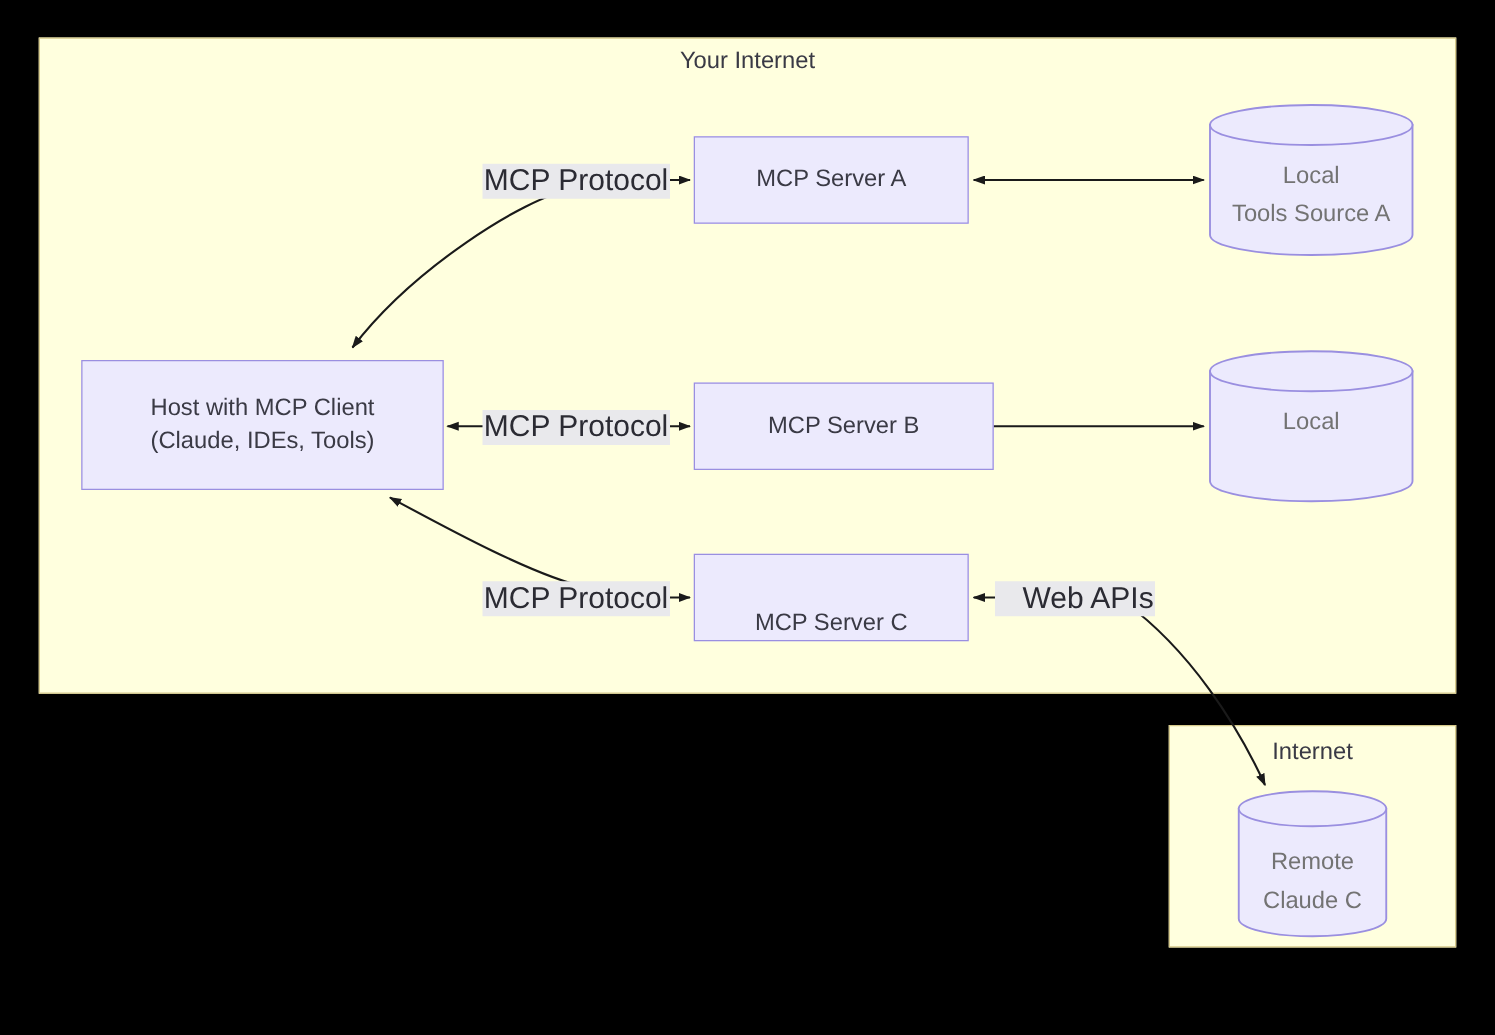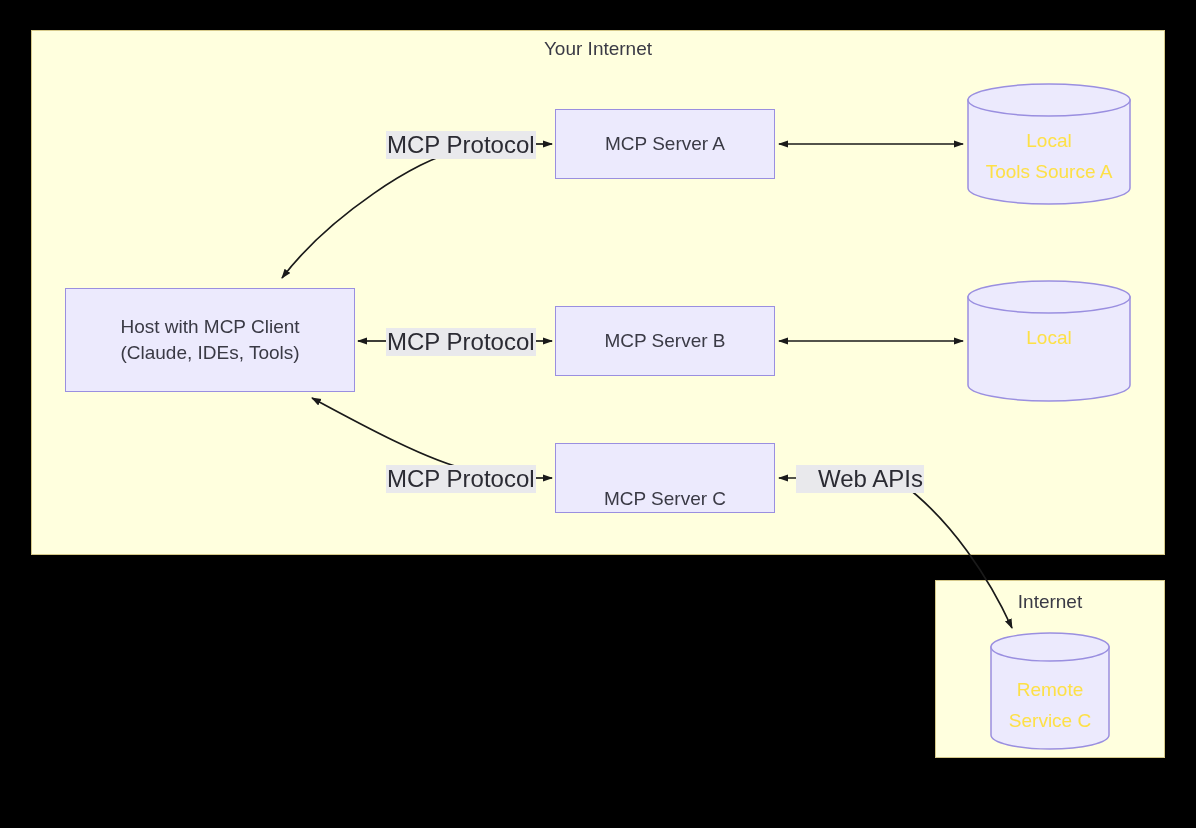--- a/index.html
+++ b/index.html
@@ -61,21 +61,21 @@
     position: absolute;
     left: 0;
     top: 0;
     overflow: visible;
   }
   .cyl-label {
     position: absolute;
     left: 0;
     right: 0;
     text-align: center;
-    color: #fde047;
+    color: #737373;
     font-size: 19px;
     line-height: 31px;
     pointer-events: none;
   }
   .cyl-label span {
     display: block;
     white-space: nowrap;
   }
   
   .edge-label {
@@ -146,21 +146,21 @@
     </span>
   </div>
 
   <div class="node-box" style="left:65px; top:288px; width:290px; height:104px;">
     <span class="lines">
       <span>Host with MCP Client</span>
       <span>(Claude, IDEs, Tools)</span>
     </span>
   </div>
 
-  <div class="node-box" style="left:555px; top:306px; width:220px; height:70px;">
+  <div class="node-box" style="left:555px; top:306px; width:240px; height:70px;">
     <span class="lines">
       <span>MCP Server B</span>
     </span>
   </div>
 
   <div class="node-box" style="left:555px; top:443px; width:220px; height:70px;align-items:flex-end;">
     <span class="lines">
       <span>MCP Server C</span>
     </span>
   </div>
@@ -186,21 +186,21 @@
     </div>
   </div>
 
   <div class="cyl" style="left:990px; top:632px; width:120px; height:118px;">
     <svg width="120" height="118" viewBox="0 0 120 118" xmlns="http://www.w3.org/2000/svg">
       <path d="M1,15 L1,103 A59,14 0 0 0 119,103 L119,15 Z" fill="#ECEAFD" stroke="#9A8FE0" stroke-width="1.5"></path>
       <ellipse cx="60" cy="15" rx="59" ry="14" fill="#ECEAFD" stroke="#9A8FE0" stroke-width="1.5"></ellipse>
     </svg>
     <div class="cyl-label" style="top:42px;">
       <span>Remote</span>
-      <span>Service C</span>
+      <span>Claude C</span>
     </div>
   </div>
 
   <div class="edge-label" style="left:386px; top:131px;">MCP Protocol</div>
 
   <div class="edge-label" style="left:386px; top:328px;">MCP Protocol</div>
 
   <div class="edge-label" style="left:386px; top:465px;">MCP Protocol</div>
 
   <div class="edge-label" style="left:796px; top:465px;padding-left:22px;">Web APIs</div>

